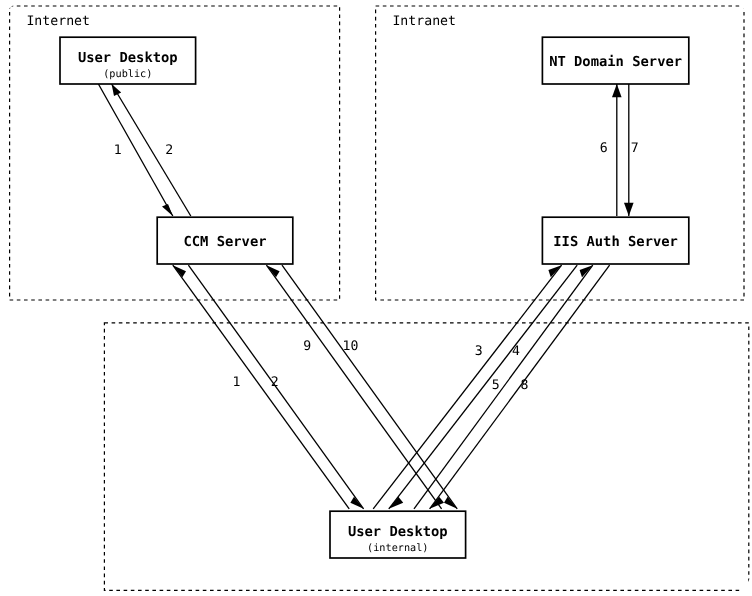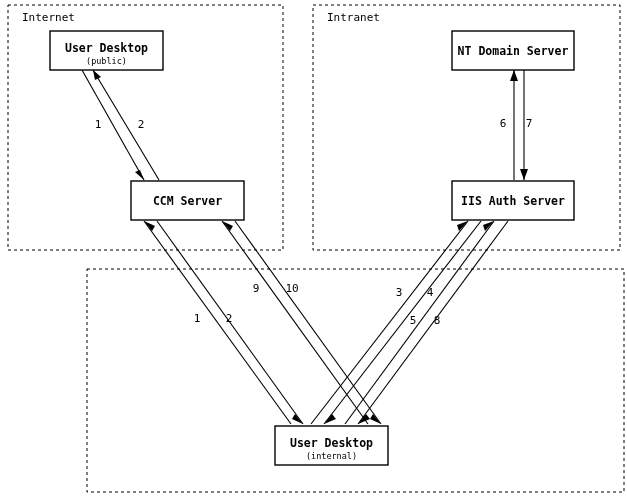--- a/index.html
+++ b/index.html
@@ -7,20 +7,21 @@
     padding: 0;
     background: #ffffff;
   }
   #canvas {
     position: relative;
     width: 627px;
     height: 497px;
     background: #ffffff;
     font-family: "DejaVu Sans Mono", "Liberation Mono", monospace;
     overflow: hidden;
+    border-radius: 25px;
   }
   svg#diagram {
     position: absolute;
     left: 0;
     top: 0;
     width: 627px;
     height: 497px;
   }
   .zone-rect {
     fill: none;

